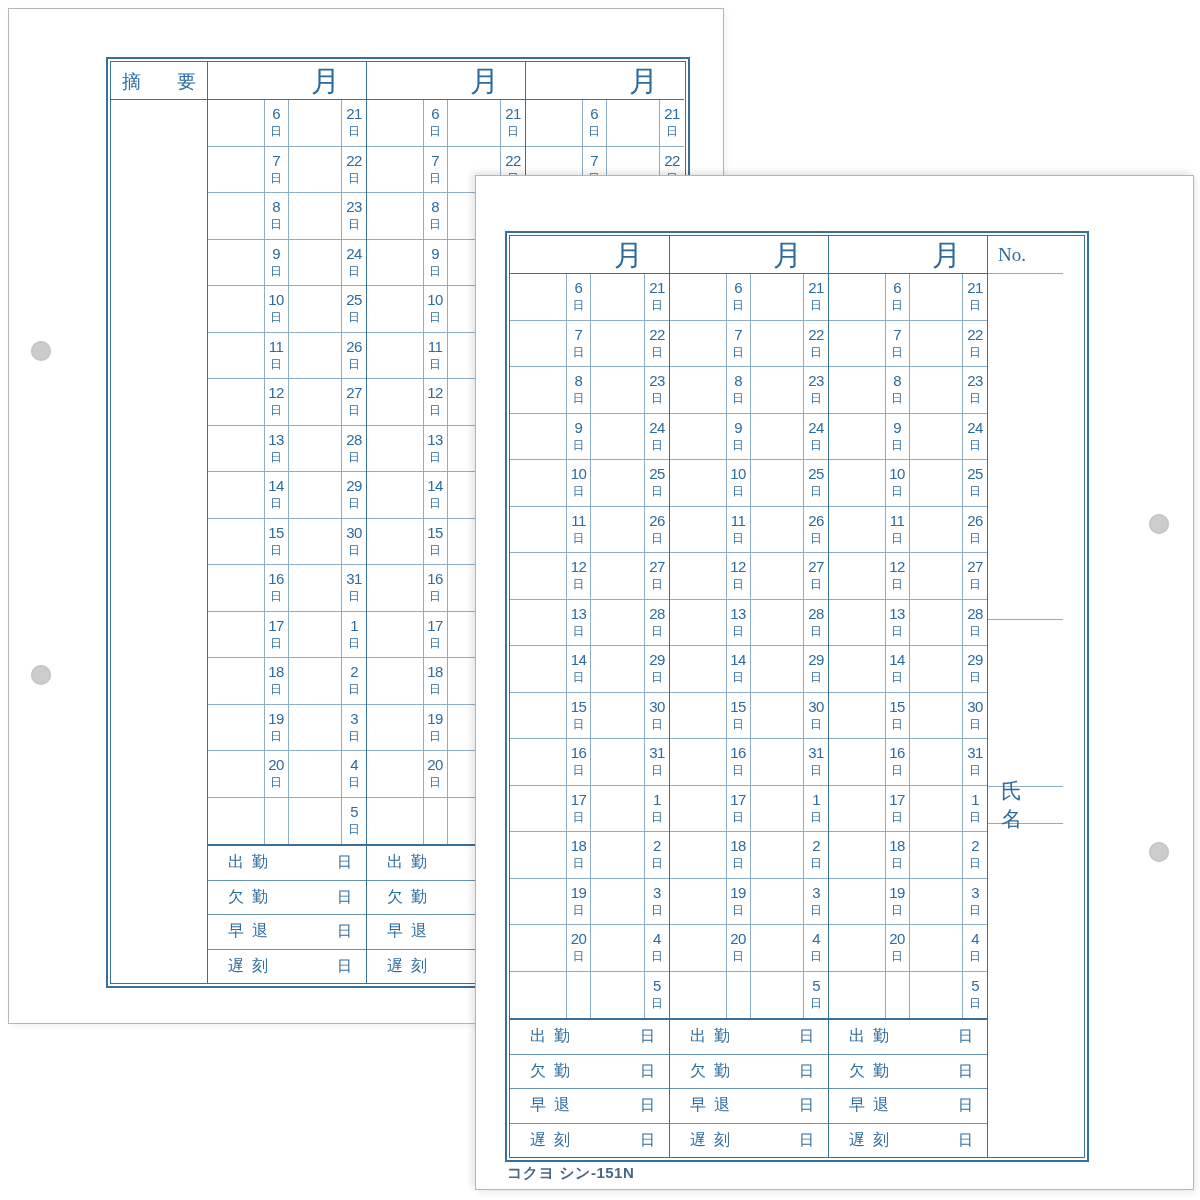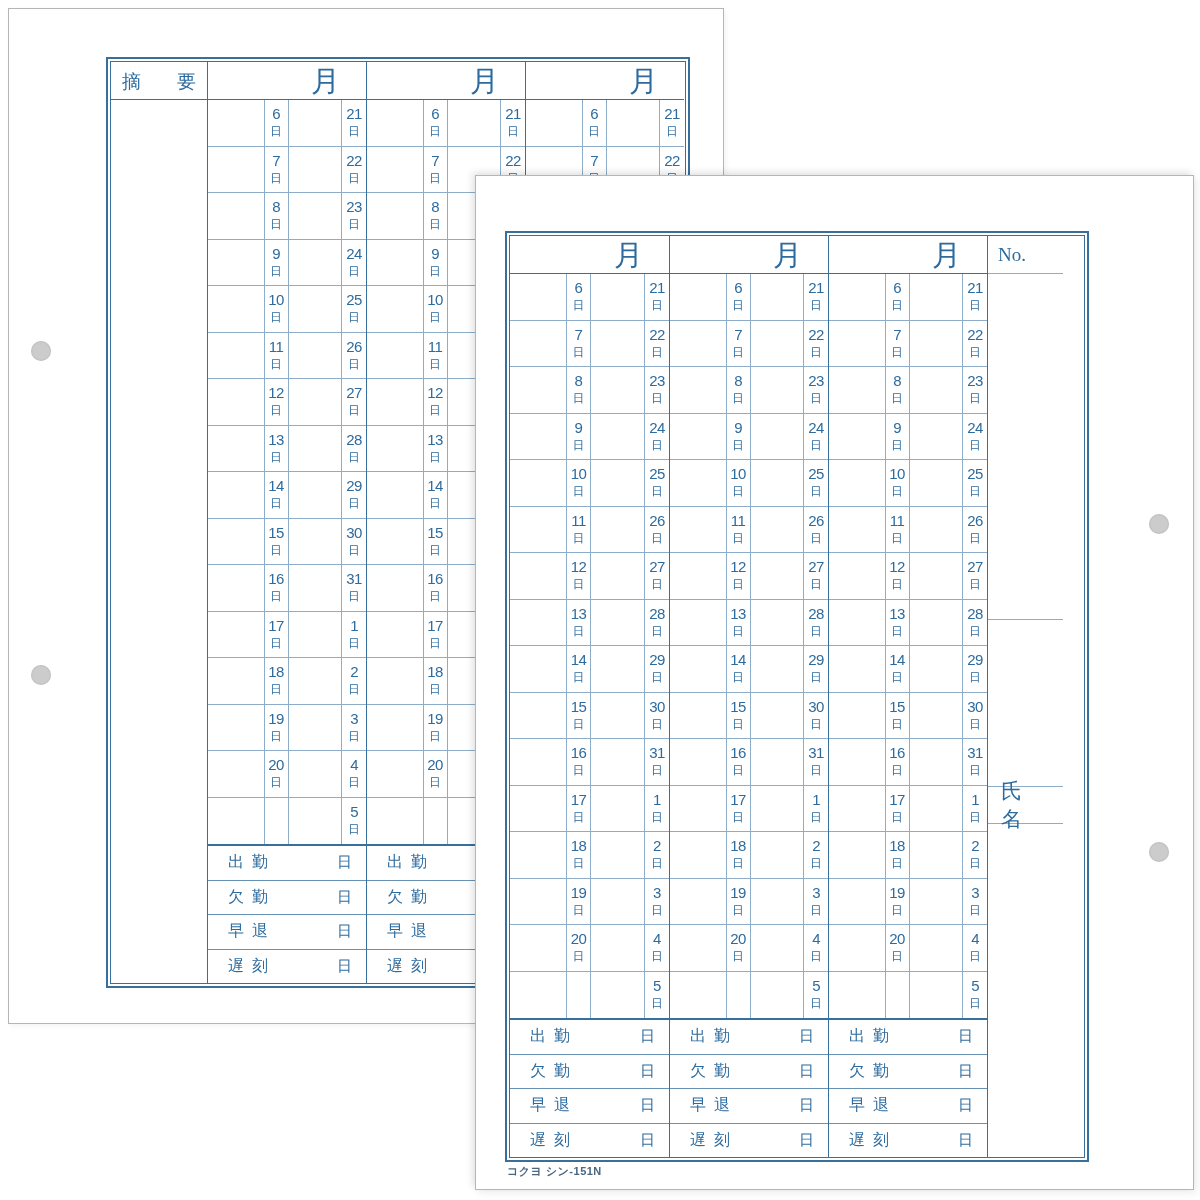--- a/index.html
+++ b/index.html
@@ -63,21 +63,21 @@
   .s2{height:167px;}
   .name-cell{height:37px;display:flex;align-items:center;}
   .name-label{flex:1;padding:0 13px;font-size:21px;color:var(--ink);
               text-align:justify;text-align-last:justify;}
   .s3{flex:1;border-bottom:0;}
   .col-body{flex:1;}
 
   
   .footer{position:absolute;left:31px;top:988px;
           font-family:"Liberation Sans","DejaVu Sans",sans-serif;
-          font-weight:bold;font-size:11px;letter-spacing:0.5px;color:var(--footer);}
+          font-weight:bold;font-size:15px;letter-spacing:0.5px;color:var(--footer);}
 </style>
 </head>
 <body>
 
 <div id="canvas">
 
   <div class="sheet back">
     <span class="hole" style="left:22px;top:332px;"></span>
     <span class="hole" style="left:22px;top:656px;"></span>
     <div class="tbl">

